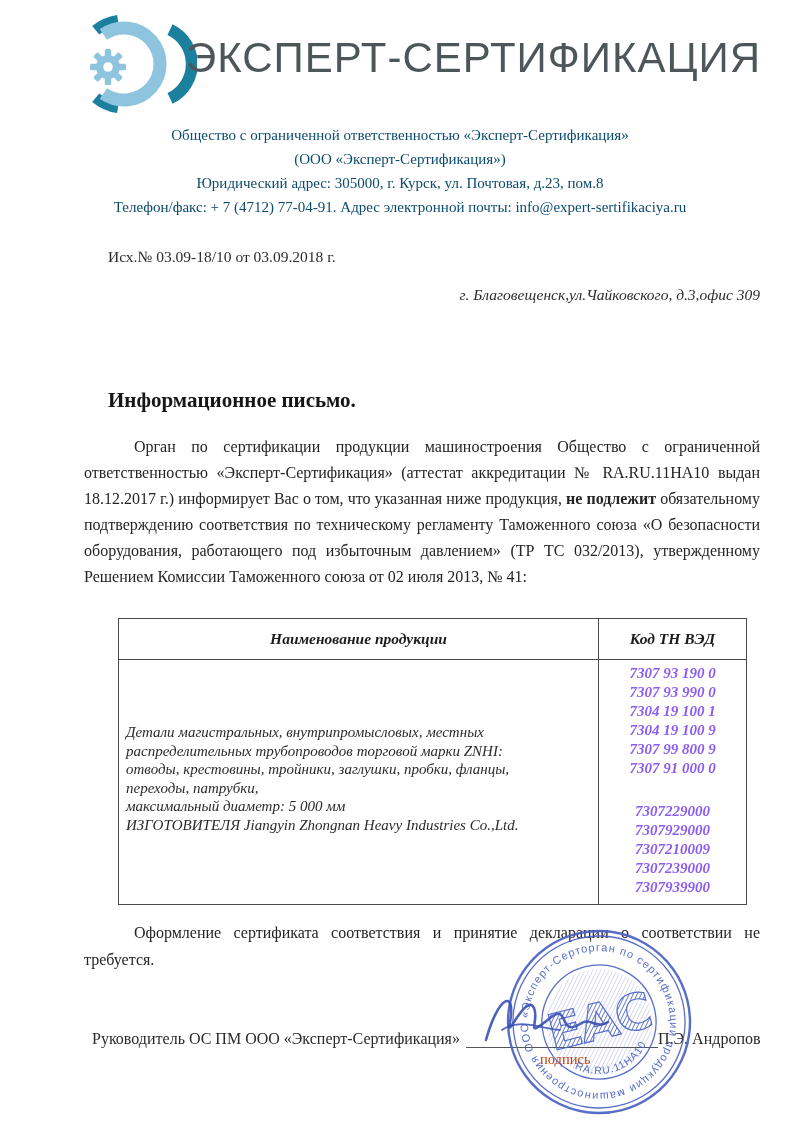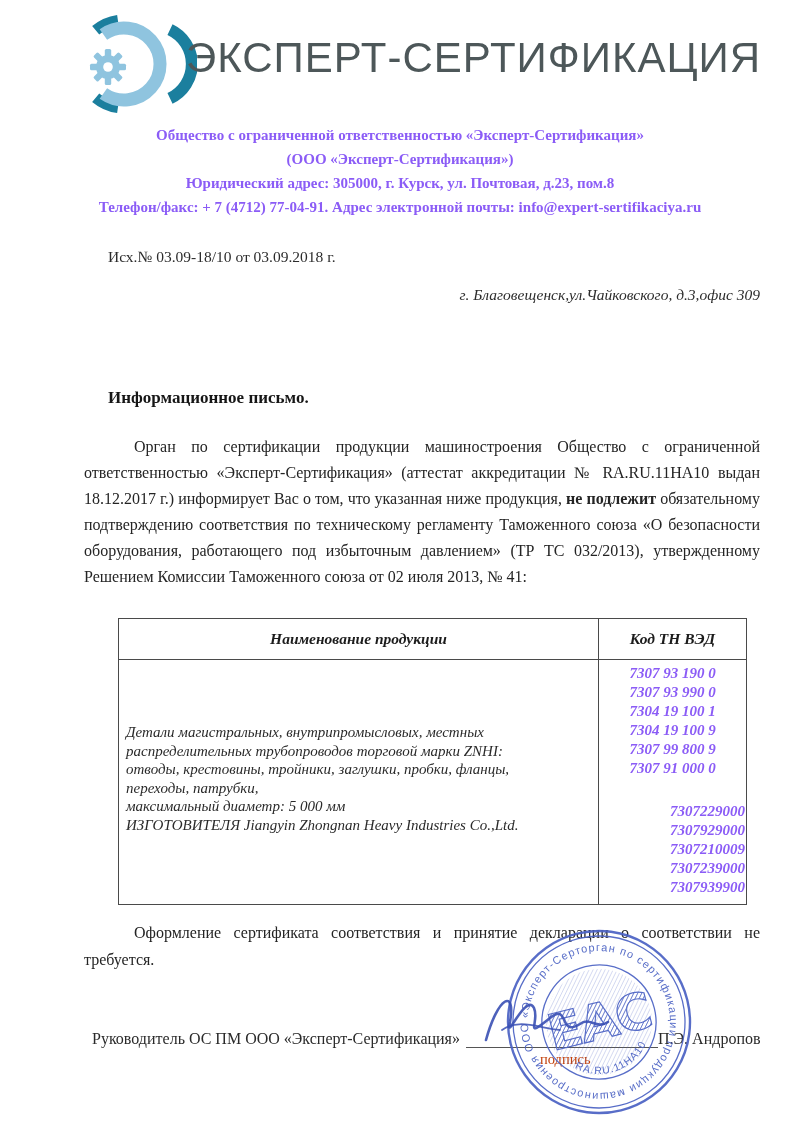--- a/index.html
+++ b/index.html
@@ -11,28 +11,28 @@
   }
   
   .logo{position:absolute;left:72px;top:10px;width:125px;height:108px;}
   .brand{
     position:absolute;left:186px;top:34px;width:580px;
     font-family:"Liberation Sans","DejaVu Sans",sans-serif;
     font-weight:400;font-size:42px;letter-spacing:1px;color:#4d5759;
     white-space:nowrap;
   }
   .lh-lines{position:absolute;left:40px;top:123px;width:720px;text-align:center;}
-  .lh-lines div{font-weight:bold;font-size:15px;line-height:24px;color:#8b5cf6;}
+  .lh-lines div{font-weight:normal;font-size:15px;line-height:24px;color:#0c4a6e;}
   
   .ref{position:absolute;left:108px;top:248px;font-size:15.5px;color:#2c2c2c;}
   .addressee{position:absolute;right:40px;top:284px;width:500px;}
   .addressee .b{font-weight:bold;font-size:16.5px;line-height:23px;text-align:center;color:#1d1d1d;}
   .addressee .i{font-style:italic;font-size:15.5px;line-height:21px;text-align:right;color:#2c2c2c;}
   
-  .subject{position:absolute;left:108px;top:388px;font-weight:bold;font-size:17px;color:#161616;}
+  .subject{position:absolute;left:108px;top:388px;font-weight:bold;font-size:21px;color:#161616;}
   .para{
     position:absolute;left:84px;width:676px;
     font-size:16px;text-align:justify;text-indent:50px;color:#242424;
   }
   .p1{top:418px;line-height:26px;}
   .p2{top:903px;line-height:27px;}
   
   .ptable{
     position:absolute;left:118px;top:618px;width:622px;
     border-collapse:collapse;table-layout:fixed;
@@ -45,21 +45,21 @@
   .ptable td{vertical-align:top;}
   .col-prod{width:477px;margin-top:28px;}
   .col-code{width:145px;}
   .prodlines{
     padding:62px 4px 8px 6px;font-style:italic;font-size:15px;line-height:18.5px;
     white-space:pre-line;color:#2a2a2a;
   }
   .codes{text-align:center;font-style:italic;font-weight:bold;font-size:15px;color:#8b5cf6;}
   .cg1,.cg2{white-space:pre-line;line-height:19px;}
   .cg1{padding-top:3px;}
-  .cg2{padding-top:24px;padding-bottom:6px;text-align:right;}
+  .cg2{padding-top:24px;padding-bottom:6px;}
   
   .sig-role{position:absolute;left:92px;top:1030px;font-size:16px;color:#2a2a2a;}
   .sig-line{position:absolute;left:466px;top:1028px;width:192px;height:19px;border-bottom:1.5px solid #555;}
   .sig-caption{position:absolute;left:540px;top:1051px;font-size:14.5px;color:#c2410c;}
   .sig-name{position:absolute;left:658px;top:1030px;font-size:16px;color:#2a2a2a;}
   
   .stamp{position:absolute;left:502px;top:925px;width:195px;height:195px;z-index:5;}
   .scribble{position:absolute;left:468px;top:978px;width:200px;height:85px;z-index:6;}
 </style>
 </head>

